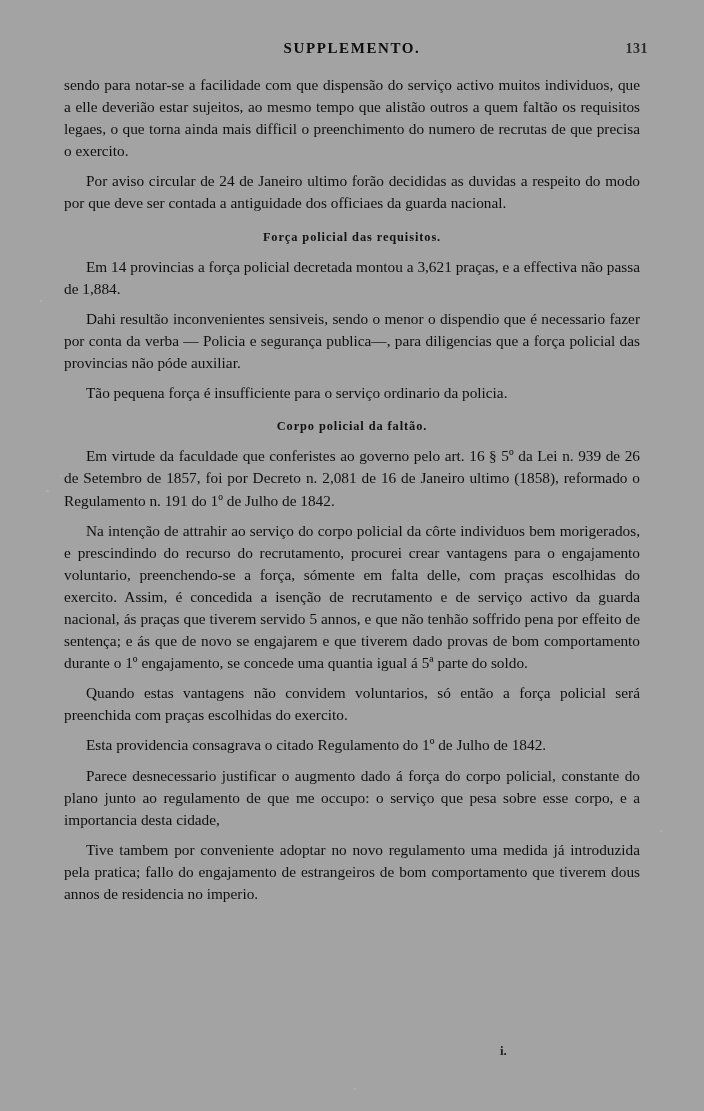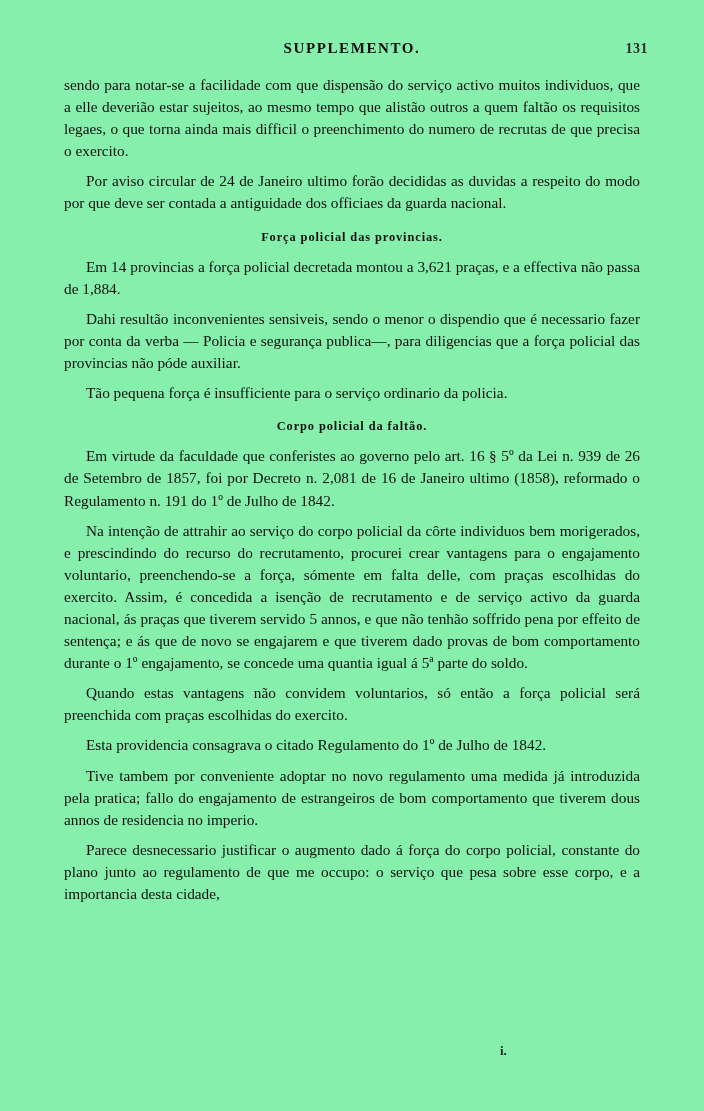--- a/index.html
+++ b/index.html
@@ -4,21 +4,21 @@
 <style>
   html, body {
     margin: 0;
     padding: 0;
     background: #ffffff;
   }
   .page {
     position: relative;
     width: 704px;
     height: 1111px;
-    background: #86efac;
+    background: #a3a3a3;
     overflow: hidden;
     font-family: "Liberation Serif", serif;
     color: #111111;
   }
   .content {
     position: absolute;
     left: 56px;
     top: 40px;
     width: 592px;
   }
@@ -99,34 +99,34 @@
     <div class="header">
       <div class="header-title">SUPPLEMENTO.</div>
       <div class="header-pagenum">131</div>
     </div>
 
     <div class="body-text">
 
       <p class="para noindent">sendo para notar-se a facilidade com que dispensão do serviço activo muitos individuos, que a elle deverião estar sujeitos, ao mesmo tempo que alistão outros a quem faltão os requisitos legaes, o que torna ainda mais difficil o preenchimento do numero de recrutas de que precisa o exercito.</p>
       <p class="para">Por aviso circular de 24 de Janeiro ultimo forão decididas as duvidas a respeito do modo por que deve ser contada a antiguidade dos officiaes da guarda nacional.</p>
 
-      <h2 class="section-head">Força policial das provincias.</h2>
+      <h2 class="section-head">Força policial das requisitos.</h2>
 
       <p class="para">Em 14 provincias a força policial decretada montou a 3,621 praças, e a effectiva não passa de 1,884.</p>
       <p class="para">Dahi resultão inconvenientes sensiveis, sendo o menor o dispendio que é necessario fazer por conta da verba — Policia e segurança publica—, para diligencias que a força policial das provincias não póde auxiliar.</p>
       <p class="para">Tão pequena força é insufficiente para o serviço ordinario da policia.</p>
 
       <h2 class="section-head">Corpo policial da faltão.</h2>
 
       <p class="para">Em virtude da faculdade que conferistes ao governo pelo art. 16 § 5º da Lei n. 939 de 26 de Setembro de 1857, foi por Decreto n. 2,081 de 16 de Janeiro ultimo (1858), reformado o Regulamento n. 191 do 1º de Julho de 1842.</p>
       <p class="para">Na intenção de attrahir ao serviço do corpo policial da côrte individuos bem morigerados, e prescindindo do recurso do recrutamento, procurei crear vantagens para o engajamento voluntario, preenchendo-se a força, sómente em falta delle, com praças escolhidas do exercito. Assim, é concedida a isenção de recrutamento e de serviço activo da guarda nacional, ás praças que tiverem servido 5 annos, e que não tenhão soffrido pena por effeito de sentença; e ás que de novo se engajarem e que tiverem dado provas de bom comportamento durante o 1º engajamento, se concede uma quantia igual á 5ª parte do soldo.</p>
       <p class="para">Quando estas vantagens não convidem voluntarios, só então a força policial será preenchida com praças escolhidas do exercito.</p>
       <p class="para">Esta providencia consagrava o citado Regulamento do 1º de Julho de 1842.</p>
+      <p class="para">Parece desnecessario justificar o augmento dado á força do corpo policial, constante do plano junto ao regulamento de que me occupo: o serviço que pesa sobre esse corpo, e a importancia desta cidade,</p>
       <p class="para">Tive tambem por conveniente adoptar no novo regulamento uma medida já introduzida pela pratica; fallo do engajamento de estrangeiros de bom comportamento que tiverem dous annos de residencia no imperio.</p>
-      <p class="para">Parece desnecessario justificar o augmento dado á força do corpo policial, constante do plano junto ao regulamento de que me occupo: o serviço que pesa sobre esse corpo, e a importancia desta cidade,</p>
 
     </div>
   </div>
 
   <div class="footmark">i.</div>
 
   <span class="speck" style="left:40px;top:300px;width:2px;height:2px;"></span>
   <span class="speck" style="left:46px;top:490px;width:3px;height:2px;"></span>
   <span class="speck" style="left:60px;top:475px;width:2px;height:2px;"></span>
   <span class="speck" style="left:660px;top:830px;width:2px;height:2px;"></span>

